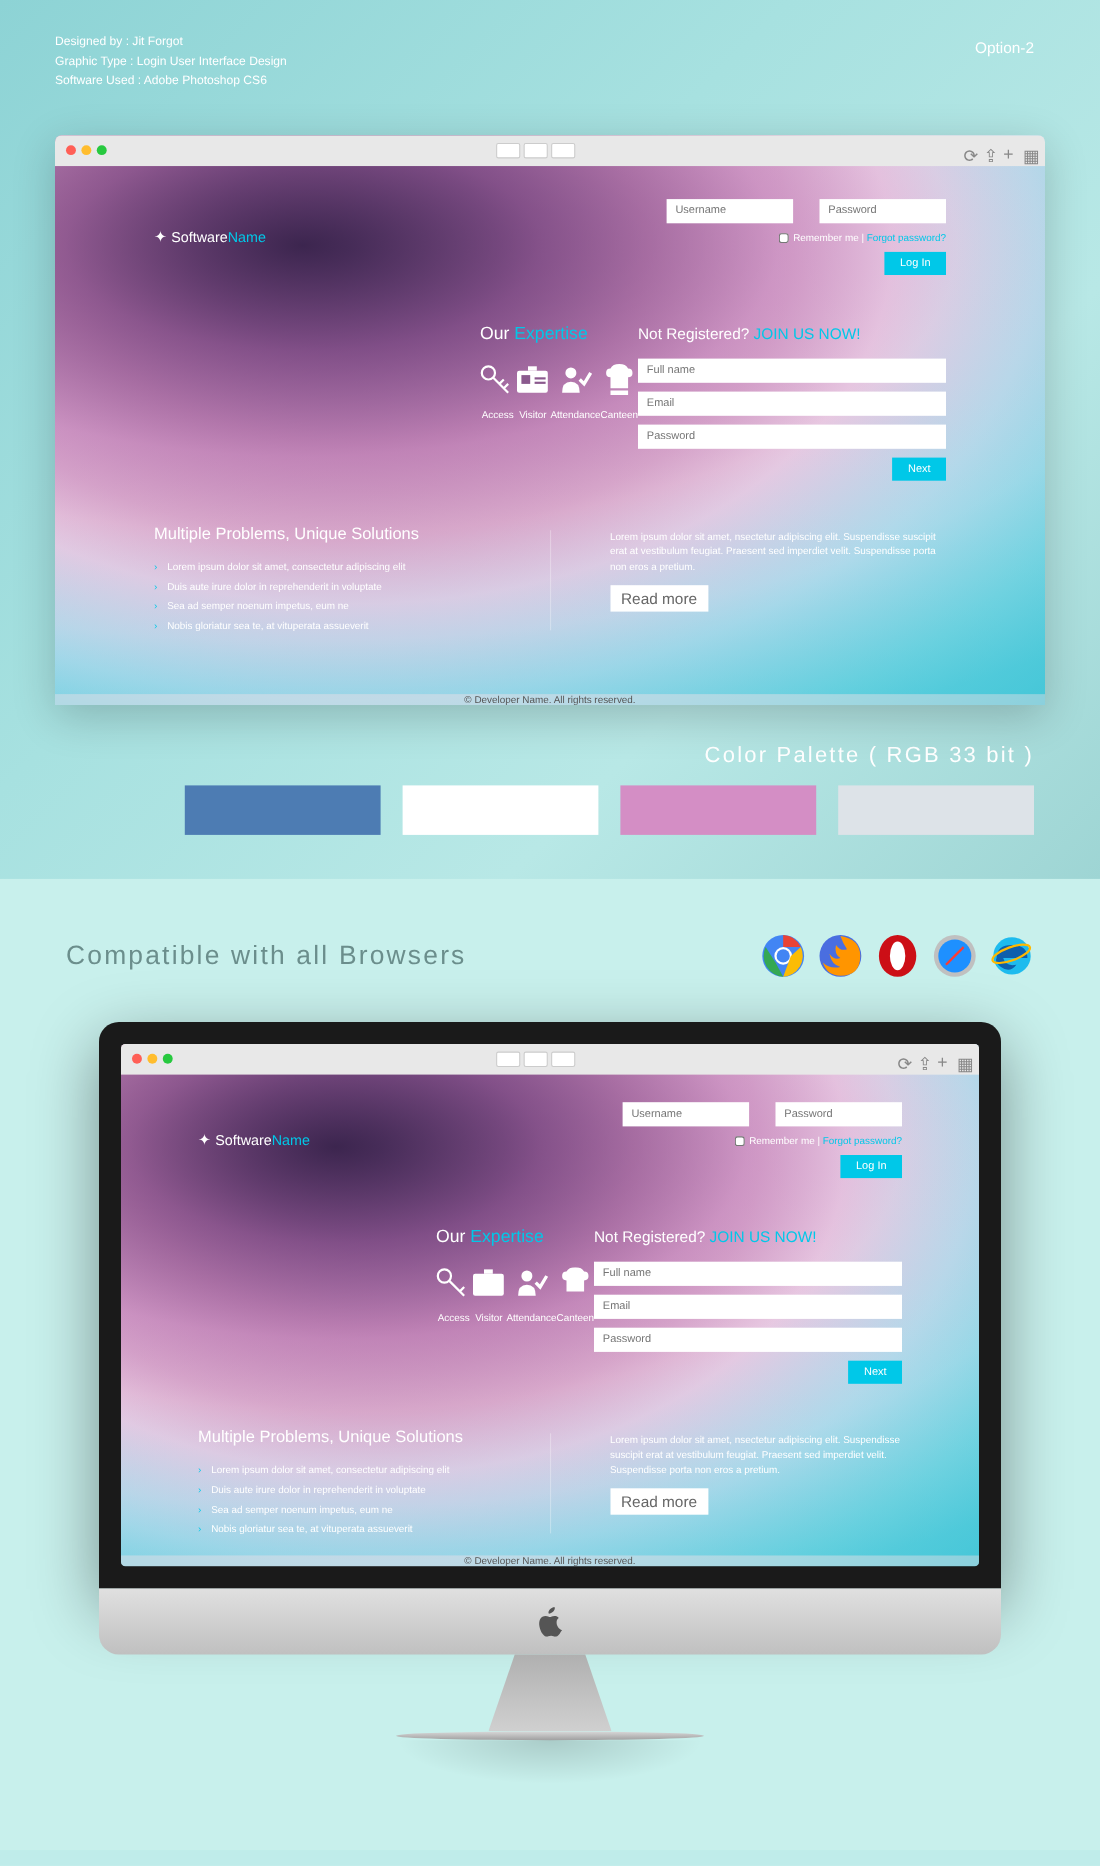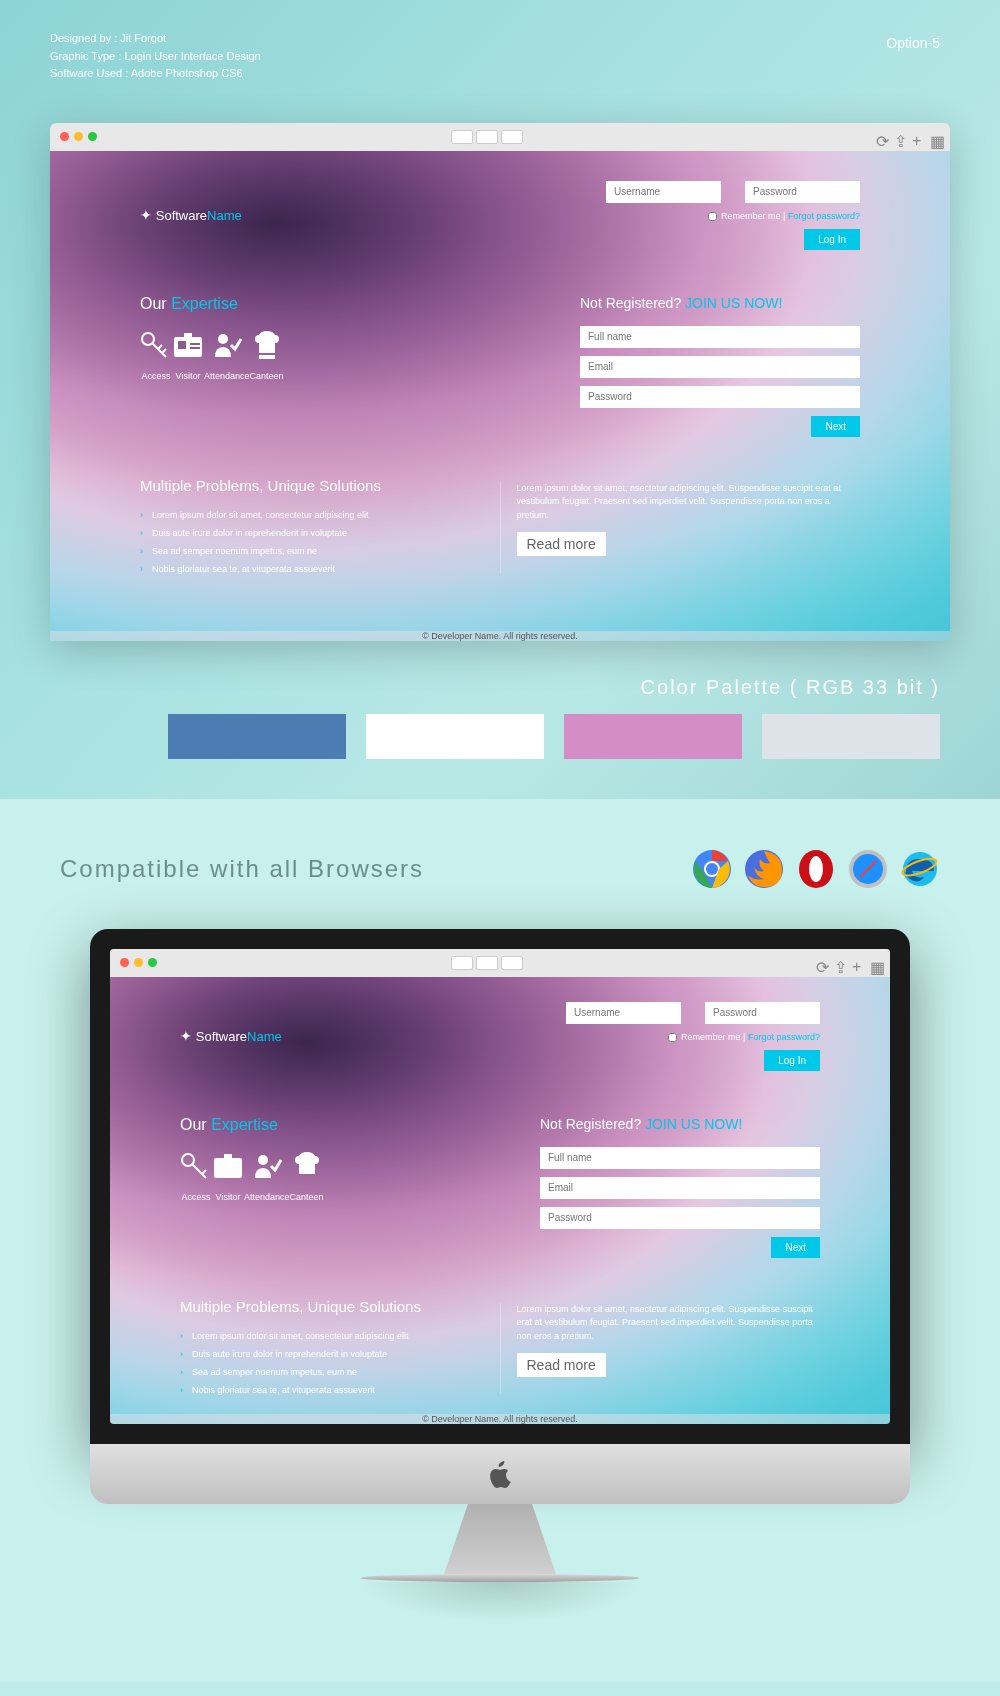--- a/index.html
+++ b/index.html
@@ -21,33 +21,33 @@
 .logo{color:#fff;font-size:13px;font-weight:400;display:flex;align-items:center;gap:4px}
 .logo-icon{font-size:14px}
 .logo-accent{color:#00c8e8;font-weight:300}
 .login-box{display:flex;flex-direction:column;align-items:flex-end}
 .login-inputs{display:flex;gap:24px;margin-bottom:8px}
 .text-input{width:115px;height:22px;border:none;padding:0 8px;font-size:10px;color:#999;background:#fff}
 .login-meta{font-size:9px;color:#fff;margin-bottom:8px}
 .checkbox{width:9px;height:9px;vertical-align:middle;margin-right:4px}
 .forgot{color:#00c8e8;text-decoration:none}
 .btn-cyan{background:#00c8e8;color:#fff;border:none;padding:5px 14px;font-size:10px;cursor:pointer}
-.mid-section{display:flex;justify-content:space-between;margin-bottom:40px}
+.mid-section{display:flex;justify-content:flex-end;margin-bottom:40px}
 .expertise-title{color:#fff;font-size:16px;margin-bottom:18px}
 .expertise-title .accent{color:#00c8e8}
 .feature-grid{display:flex;}
 .feature{text-align:center}
 .feature-icon{width:32px;height:28px;margin:0 auto 8px;fill:#fff}
 .feature-label{font-size:9px;color:#fff}
 .register-side{width:280px}
 .register-title{color:#fff;font-size:14px;margin-bottom:15px}
 .register-title .join{color:#00c8e8}
 .register-inputs{display:flex;flex-direction:column;gap:8px;align-items:flex-end}
 .register-inputs .text-input{width:100%}
-.bottom-section{display:flex;gap:16px;padding-bottom:15px}
+.bottom-section{display:flex;gap:54px;padding-bottom:15px}
 .problems-side{flex:1}
 .problems-title{color:#fff;font-size:15px;margin-bottom:12px}
 .bullet-list{list-style:none}
 .bullet-list li{font-size:9px;color:#fff;padding:4px 0;position:relative;padding-left:12px}
 .bullet-list li:before{content:"›";position:absolute;left:0;color:#00c8e8}
 .divider-v{width:1px;background:rgba(255,255,255,.3);margin:5px 0}
 .lorem-side{flex:1;padding-top:5px}
 .lorem-text{font-size:9px;color:#fff;line-height:1.5;margin-bottom:10px}
 .read-more{background:#fff;color:#666;border:none;padding:4px 10px;font-size:14px;cursor:pointer}
 .footer-bar{background:rgba(200,220,230,.5);text-align:center;padding:0;font-size:9px;color:#555}
@@ -69,21 +69,21 @@
 </style>
 </head>
 <body>
 
 <div class="top-panel">
   <div class="meta-info">
     <div>Designed by : Jit Forgot</div>
     <div>Graphic Type : Login User Interface Design</div>
     <div>Software Used : Adobe Photoshop CS6</div>
   </div>
-  <div class="option-label">Option-5</div>
+  <div class="option-label">Option-2</div>
 
   <div class="browser-mock">
     <div class="browser-chrome">
       <div class="traffic-lights">
         <div class="tl tl-r"></div>
         <div class="tl tl-y"></div>
         <div class="tl tl-g"></div>
       </div>
       <div class="chrome-center">
         <div class="chrome-btn"></div>

